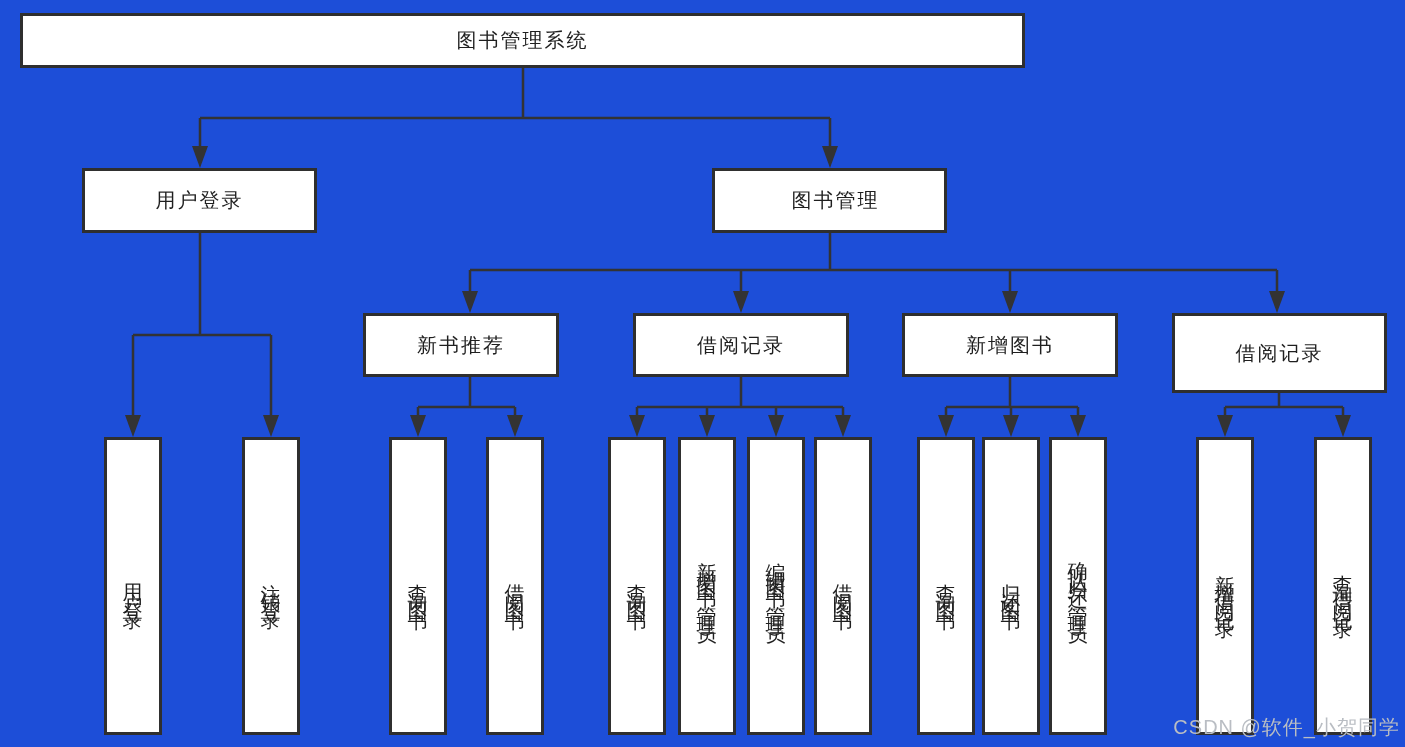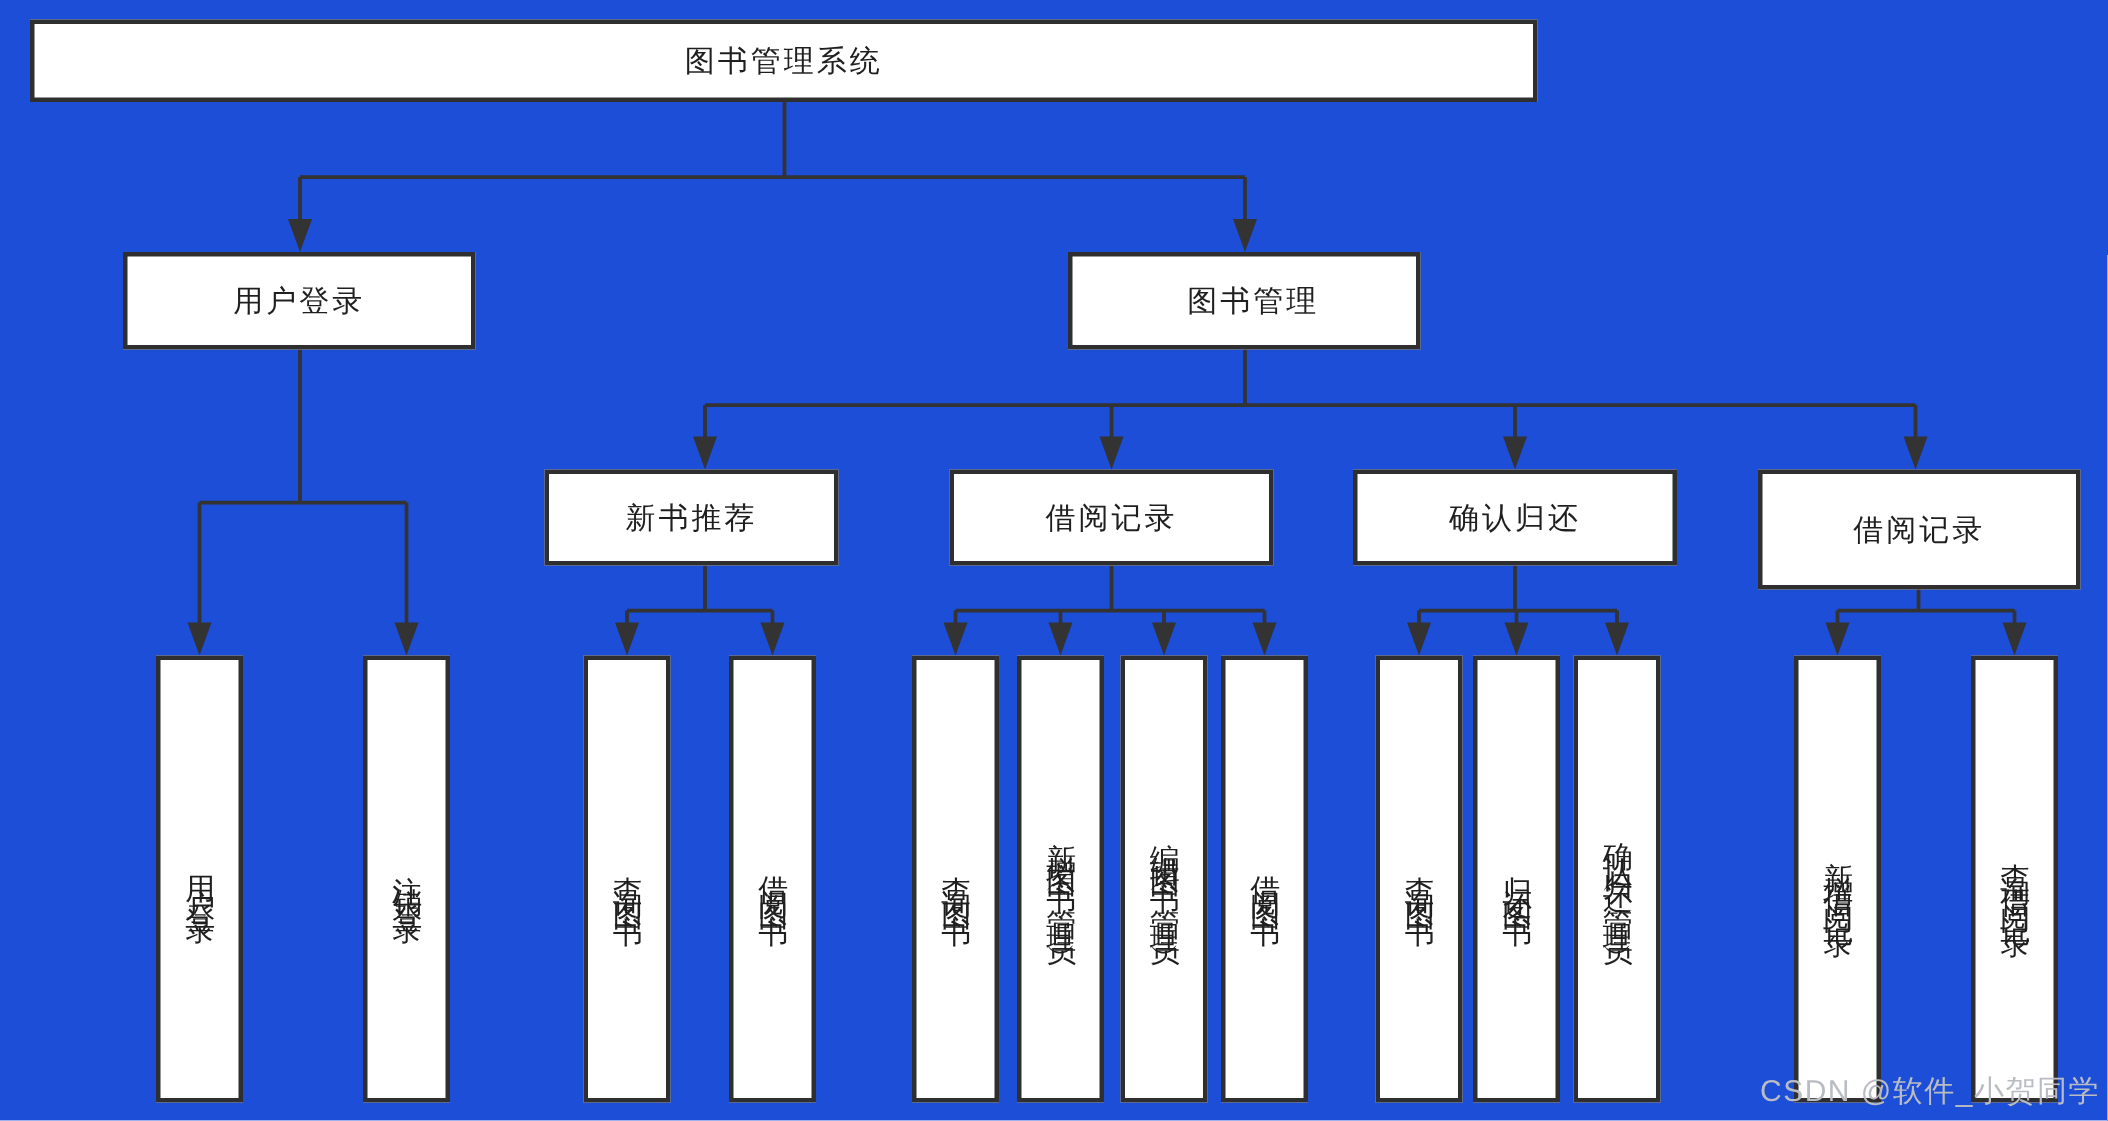--- a/index.html
+++ b/index.html
@@ -99,21 +99,21 @@
     <span class="hlabel">图书管理</span>
   </div>
 
   <div class="node n-l3a">
     <span class="hlabel">新书推荐</span>
   </div>
   <div class="node n-l3b">
     <span class="hlabel">借阅记录</span>
   </div>
   <div class="node n-l3c">
-    <span class="hlabel">确认归还</span>
+    <span class="hlabel">新增图书</span>
   </div>
   <div class="node n-l3d">
     <span class="hlabel">借阅记录</span>
   </div>
 
   <div class="node leaf n-a1">
     <span class="vlabel">用户登录</span>
   </div>
   <div class="node leaf n-a2">
     <span class="vlabel">注销登录</span>

